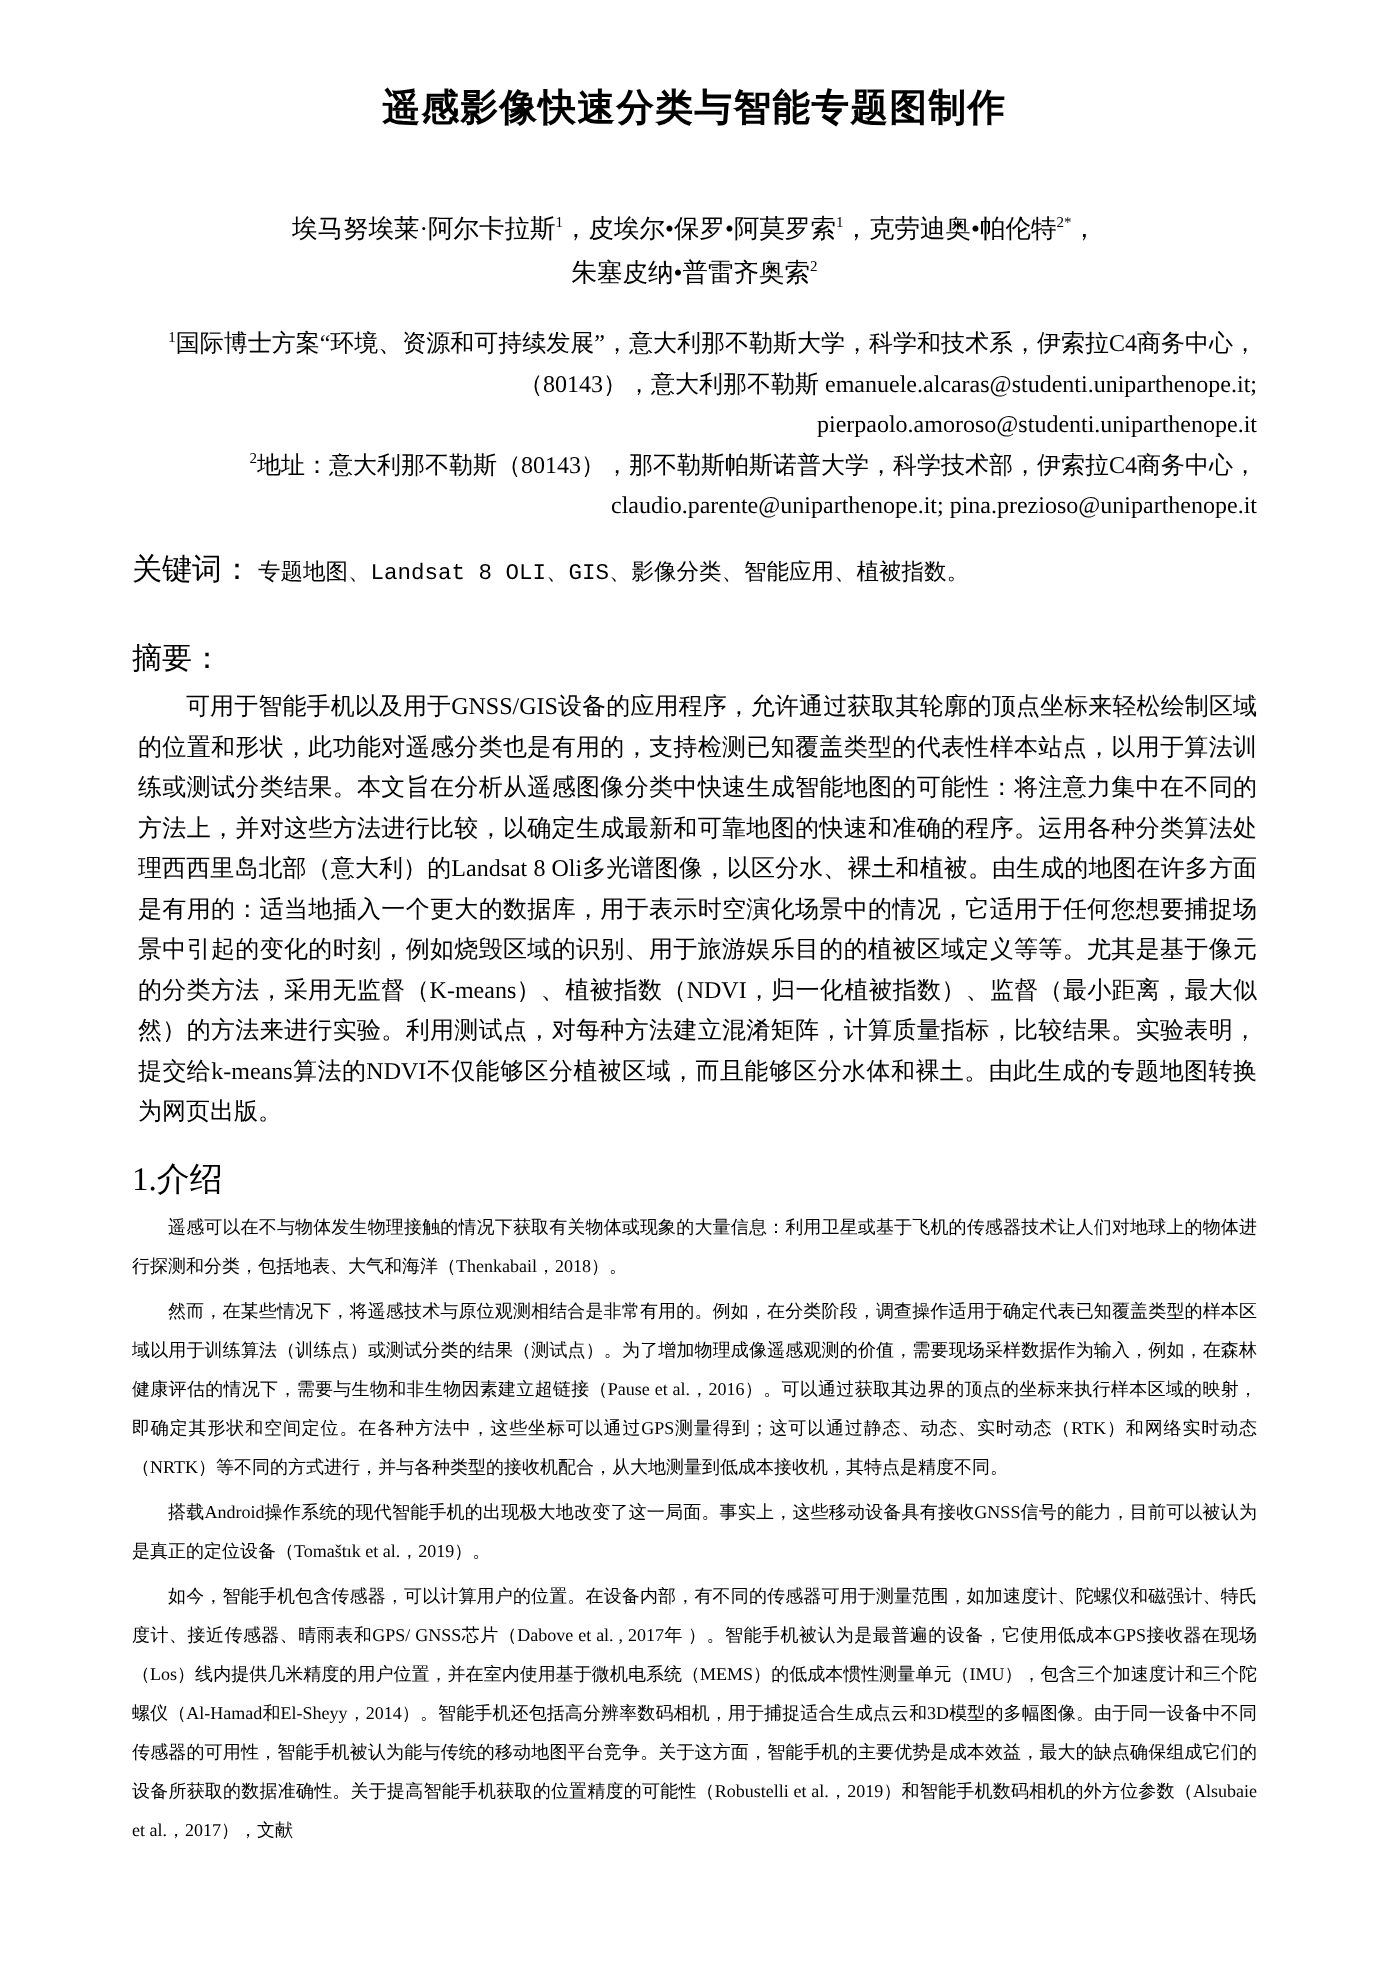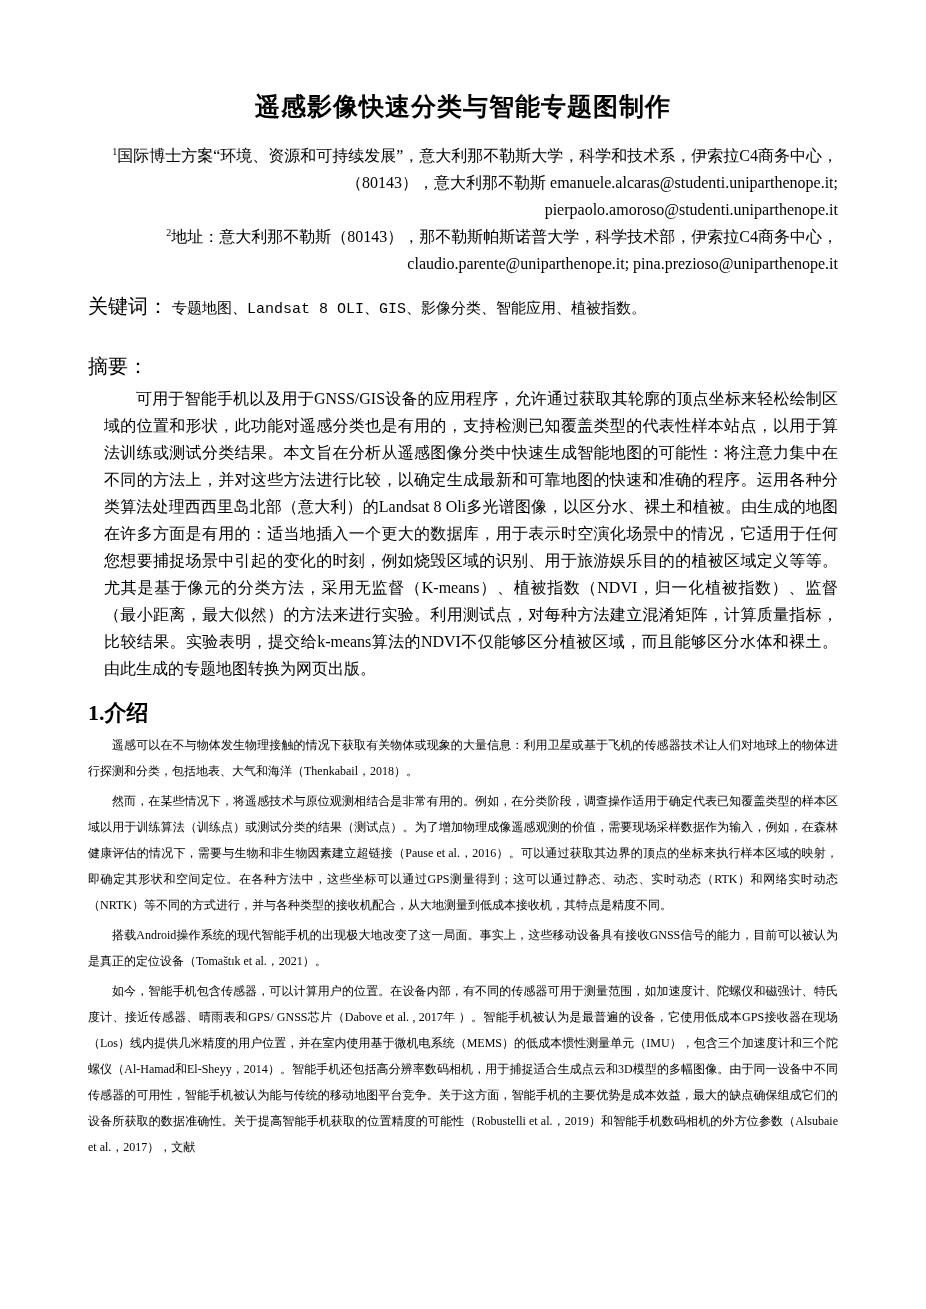--- a/index.html
+++ b/index.html
@@ -13,21 +13,21 @@
     font-family: "Liberation Serif", "DejaVu Serif", serif;
   }
   .page {
     box-sizing: border-box;
     width: 926px;
     height: 1309px;
     padding: 0 88px;
   }
   .title {
     margin: 0;
-    padding-top: 90px;
+    padding-top: 56px;
     text-align: center;
     font-family: "Liberation Sans", "DejaVu Sans", sans-serif;
     font-weight: 700;
     font-size: 25px;
     line-height: 32px;
     letter-spacing: 1px;
   }
   .authors-block {
     margin-top: 50px;
     text-align: center;
@@ -62,61 +62,65 @@
     font-size: 15px;
   }
   .abstract-heading {
     margin: 30px 0 0 0;
     font-family: "Liberation Sans", "DejaVu Sans", sans-serif;
     font-weight: 400;
     font-size: 20px;
     line-height: 26px;
   }
   .abstract-text {
-    margin: 6px 0 0 16px;
+    margin: 6px 0 0 4px;
     font-size: 16px;
     line-height: 27px;
     text-align: justify;
     text-indent: 2em;
   }
   .section-heading {
     margin: 16px 0 0 0;
     font-family: "Liberation Serif", "DejaVu Serif", serif;
-    font-weight: 700;
+    font-weight: 400;
     font-size: 22px;
     line-height: 30px;
   }
   .body-p {
     margin: 4px 0 0 0;
     font-size: 12px;
     line-height: 26px;
     text-align: justify;
     text-indent: 2em;
   }
 </style>
 </head>
 <body>
 
 <div class="page">
 
   <h1 class="title">遥感影像快速分类与智能专题图制作</h1>
 
+  <div class="authors-block">
+    <div id="authors-line1"><span>埃马努埃莱·阿尔卡拉斯</span><sup>1</sup>，<span>皮埃尔•保罗•阿莫罗索</span><sup>1</sup>，<span>克劳迪奥•帕伦特</span><sup>2*</sup>，</div>
+    <div id="authors-line2"><span>朱塞皮纳•普雷齐奥索</span><sup>2</sup></div>
+  </div>
 
   <div class="affiliations" id="affiliations">
       <p class="aff"><sup>1</sup>国际博士方案“环境、资源和可持续发展”，意大利那不勒斯大学，科学和技术系，伊索拉C4商务中心，（80143），意大利那不勒斯 emanuele.alcaras@studenti.uniparthenope.it; pierpaolo.amoroso@studenti.uniparthenope.it</p>
       <p class="aff"><sup>2</sup>地址：意大利那不勒斯（80143），那不勒斯帕斯诺普大学，科学技术部，伊索拉C4商务中心，claudio.parente@uniparthenope.it; pina.prezioso@uniparthenope.it</p>
     </div>
 
   <div class="keywords">
     <span class="kw-label">关键词：</span>
     <span class="kw-value">专题地图、Landsat 8 OLI、GIS、影像分类、智能应用、植被指数。</span>
   </div>
 
   <h2 class="abstract-heading">摘要：</h2>
   <p class="abstract-text">可用于智能手机以及用于GNSS/GIS设备的应用程序，允许通过获取其轮廓的顶点坐标来轻松绘制区域的位置和形状，此功能对遥感分类也是有用的，支持检测已知覆盖类型的代表性样本站点，以用于算法训练或测试分类结果。本文旨在分析从遥感图像分类中快速生成智能地图的可能性：将注意力集中在不同的方法上，并对这些方法进行比较，以确定生成最新和可靠地图的快速和准确的程序。运用各种分类算法处理西西里岛北部（意大利）的Landsat 8 Oli多光谱图像，以区分水、裸土和植被。由生成的地图在许多方面是有用的：适当地插入一个更大的数据库，用于表示时空演化场景中的情况，它适用于任何您想要捕捉场景中引起的变化的时刻，例如烧毁区域的识别、用于旅游娱乐目的的植被区域定义等等。尤其是基于像元的分类方法，采用无监督（K-means）、植被指数（NDVI，归一化植被指数）、监督（最小距离，最大似然）的方法来进行实验。利用测试点，对每种方法建立混淆矩阵，计算质量指标，比较结果。实验表明，提交给k-means算法的NDVI不仅能够区分植被区域，而且能够区分水体和裸土。由此生成的专题地图转换为网页出版。</p>
 
   <h2 class="section-heading">1.介绍</h2>
   <p class="body-p">遥感可以在不与物体发生物理接触的情况下获取有关物体或现象的大量信息：利用卫星或基于飞机的传感器技术让人们对地球上的物体进行探测和分类，包括地表、大气和海洋（Thenkabail，2018）。</p>
   <p class="body-p">然而，在某些情况下，将遥感技术与原位观测相结合是非常有用的。例如，在分类阶段，调查操作适用于确定代表已知覆盖类型的样本区域以用于训练算法（训练点）或测试分类的结果（测试点）。为了增加物理成像遥感观测的价值，需要现场采样数据作为输入，例如，在森林健康评估的情况下，需要与生物和非生物因素建立超链接（Pause et al.，2016）。可以通过获取其边界的顶点的坐标来执行样本区域的映射，即确定其形状和空间定位。在各种方法中，这些坐标可以通过GPS测量得到；这可以通过静态、动态、实时动态（RTK）和网络实时动态（NRTK）等不同的方式进行，并与各种类型的接收机配合，从大地测量到低成本接收机，其特点是精度不同。</p>
-  <p class="body-p">搭载Android操作系统的现代智能手机的出现极大地改变了这一局面。事实上，这些移动设备具有接收GNSS信号的能力，目前可以被认为是真正的定位设备（Tomaštık et al.，2021）。</p>
+  <p class="body-p">搭载Android操作系统的现代智能手机的出现极大地改变了这一局面。事实上，这些移动设备具有接收GNSS信号的能力，目前可以被认为是真正的定位设备（Tomaštık et al.，2019）。</p>
   <p class="body-p">如今，智能手机包含传感器，可以计算用户的位置。在设备内部，有不同的传感器可用于测量范围，如加速度计、陀螺仪和磁强计、特氏度计、接近传感器、晴雨表和GPS/ GNSS芯片（Dabove et al. , 2017年 ）。智能手机被认为是最普遍的设备，它使用低成本GPS接收器在现场（Los）线内提供几米精度的用户位置，并在室内使用基于微机电系统（MEMS）的低成本惯性测量单元（IMU），包含三个加速度计和三个陀螺仪（Al-Hamad和El-Sheyy，2014）。智能手机还包括高分辨率数码相机，用于捕捉适合生成点云和3D模型的多幅图像。由于同一设备中不同传感器的可用性，智能手机被认为能与传统的移动地图平台竞争。关于这方面，智能手机的主要优势是成本效益，最大的缺点确保组成它们的设备所获取的数据准确性。关于提高智能手机获取的位置精度的可能性（Robustelli et al.，2019）和智能手机数码相机的外方位参数（Alsubaie et al.，2017），文献</p>
 
 </div>
 
 </body></html>

